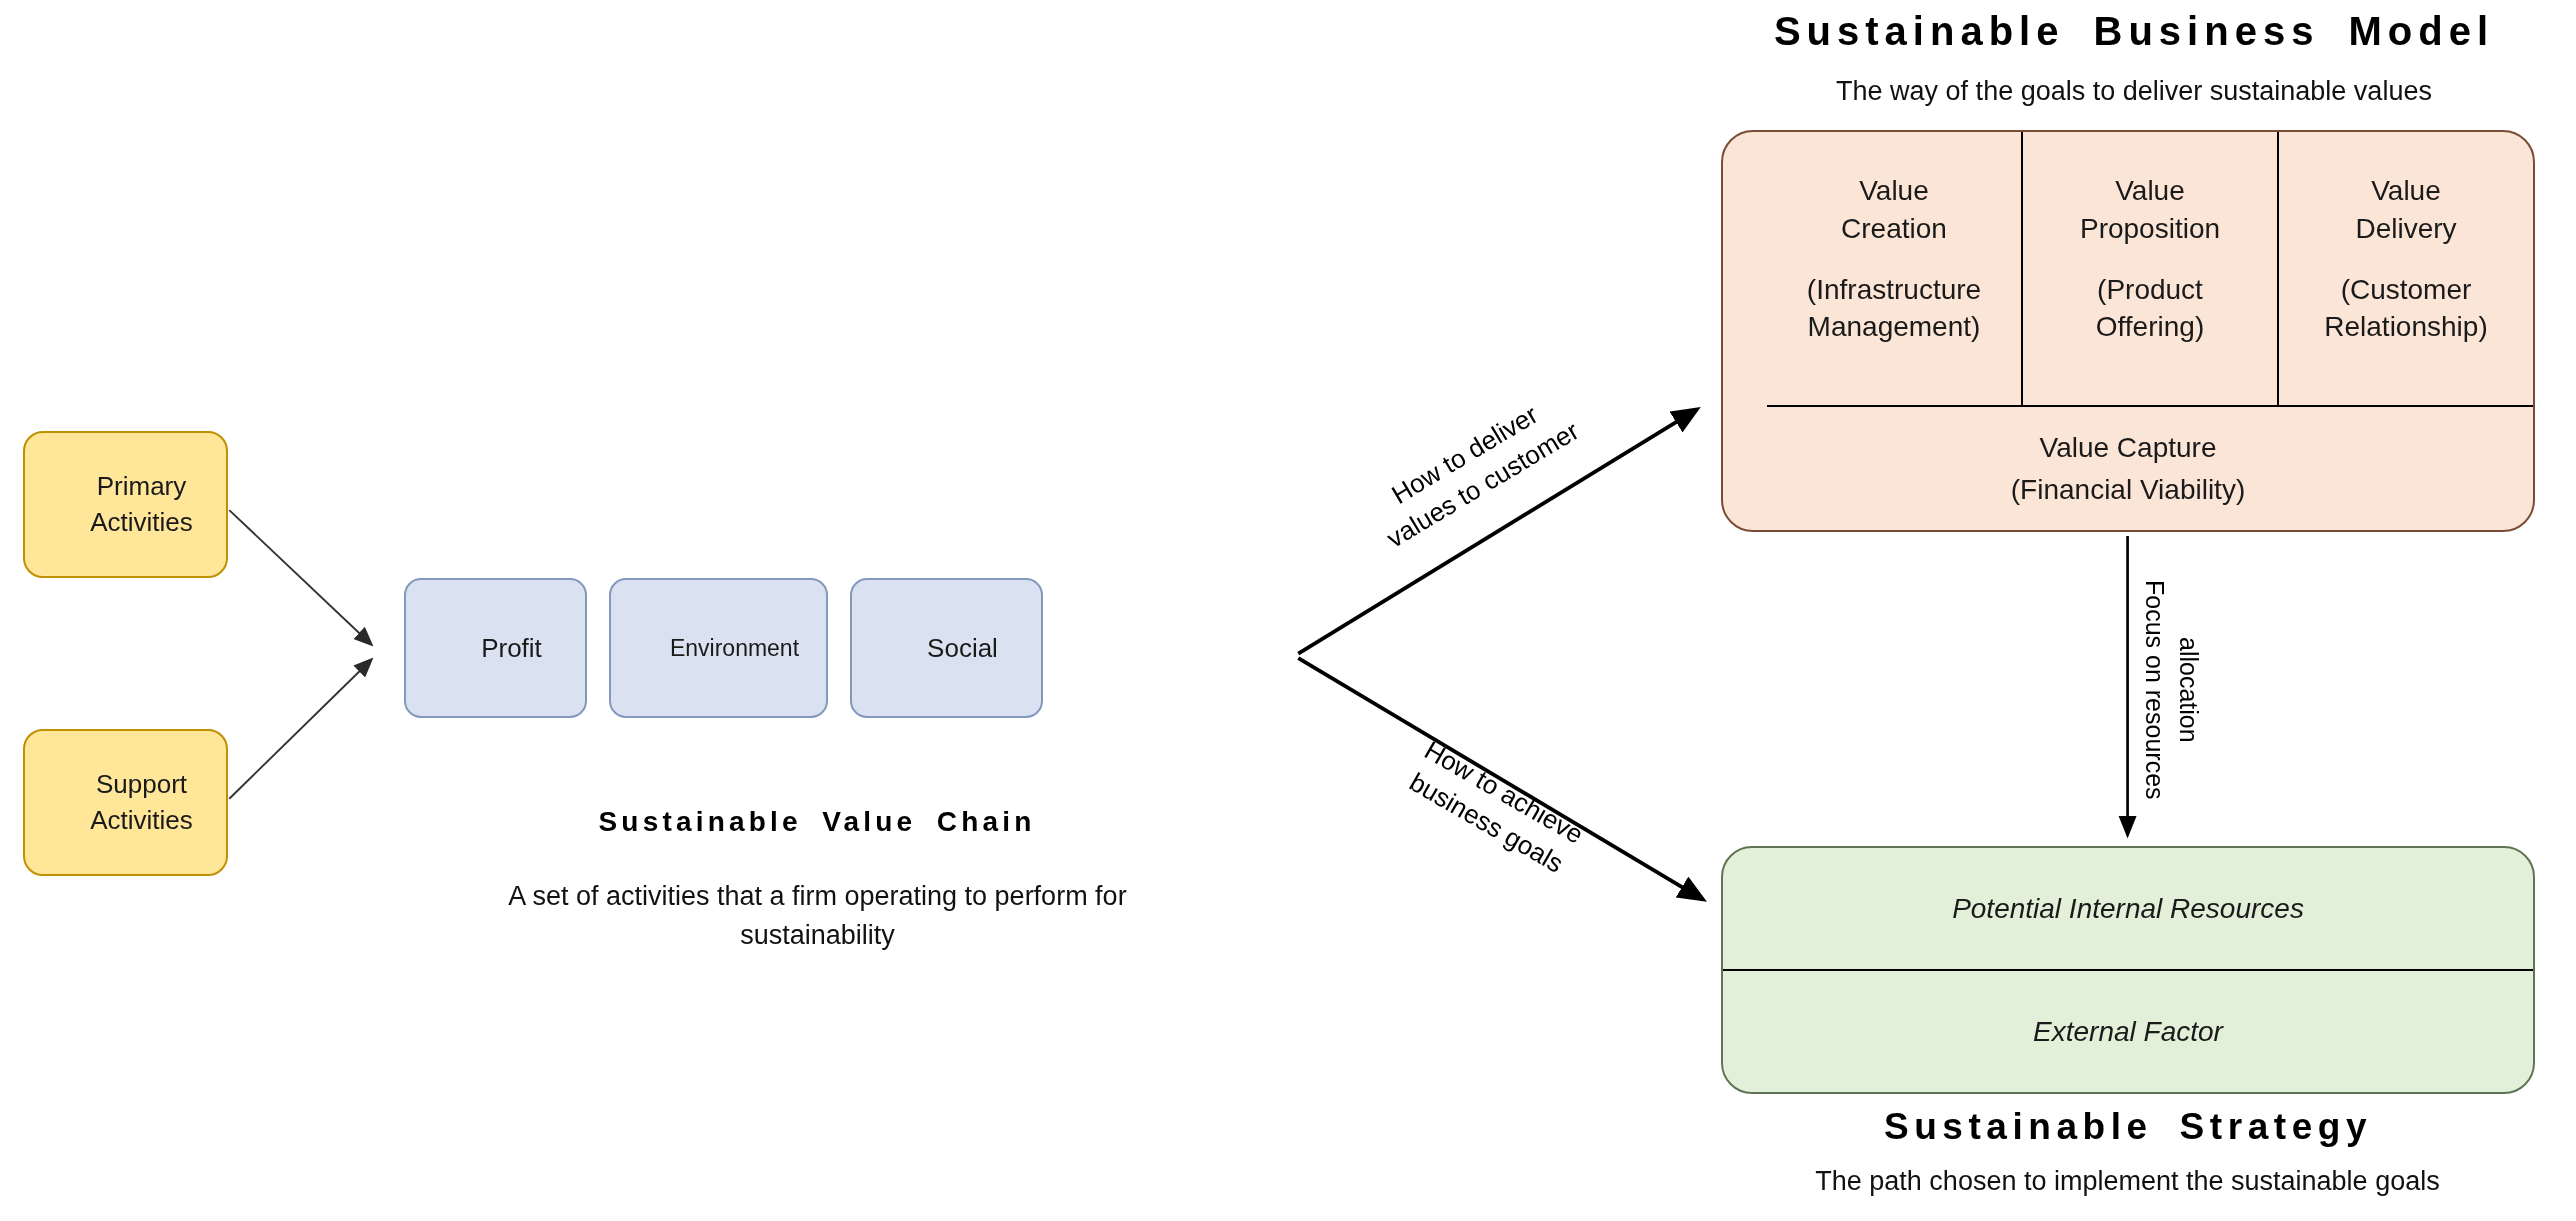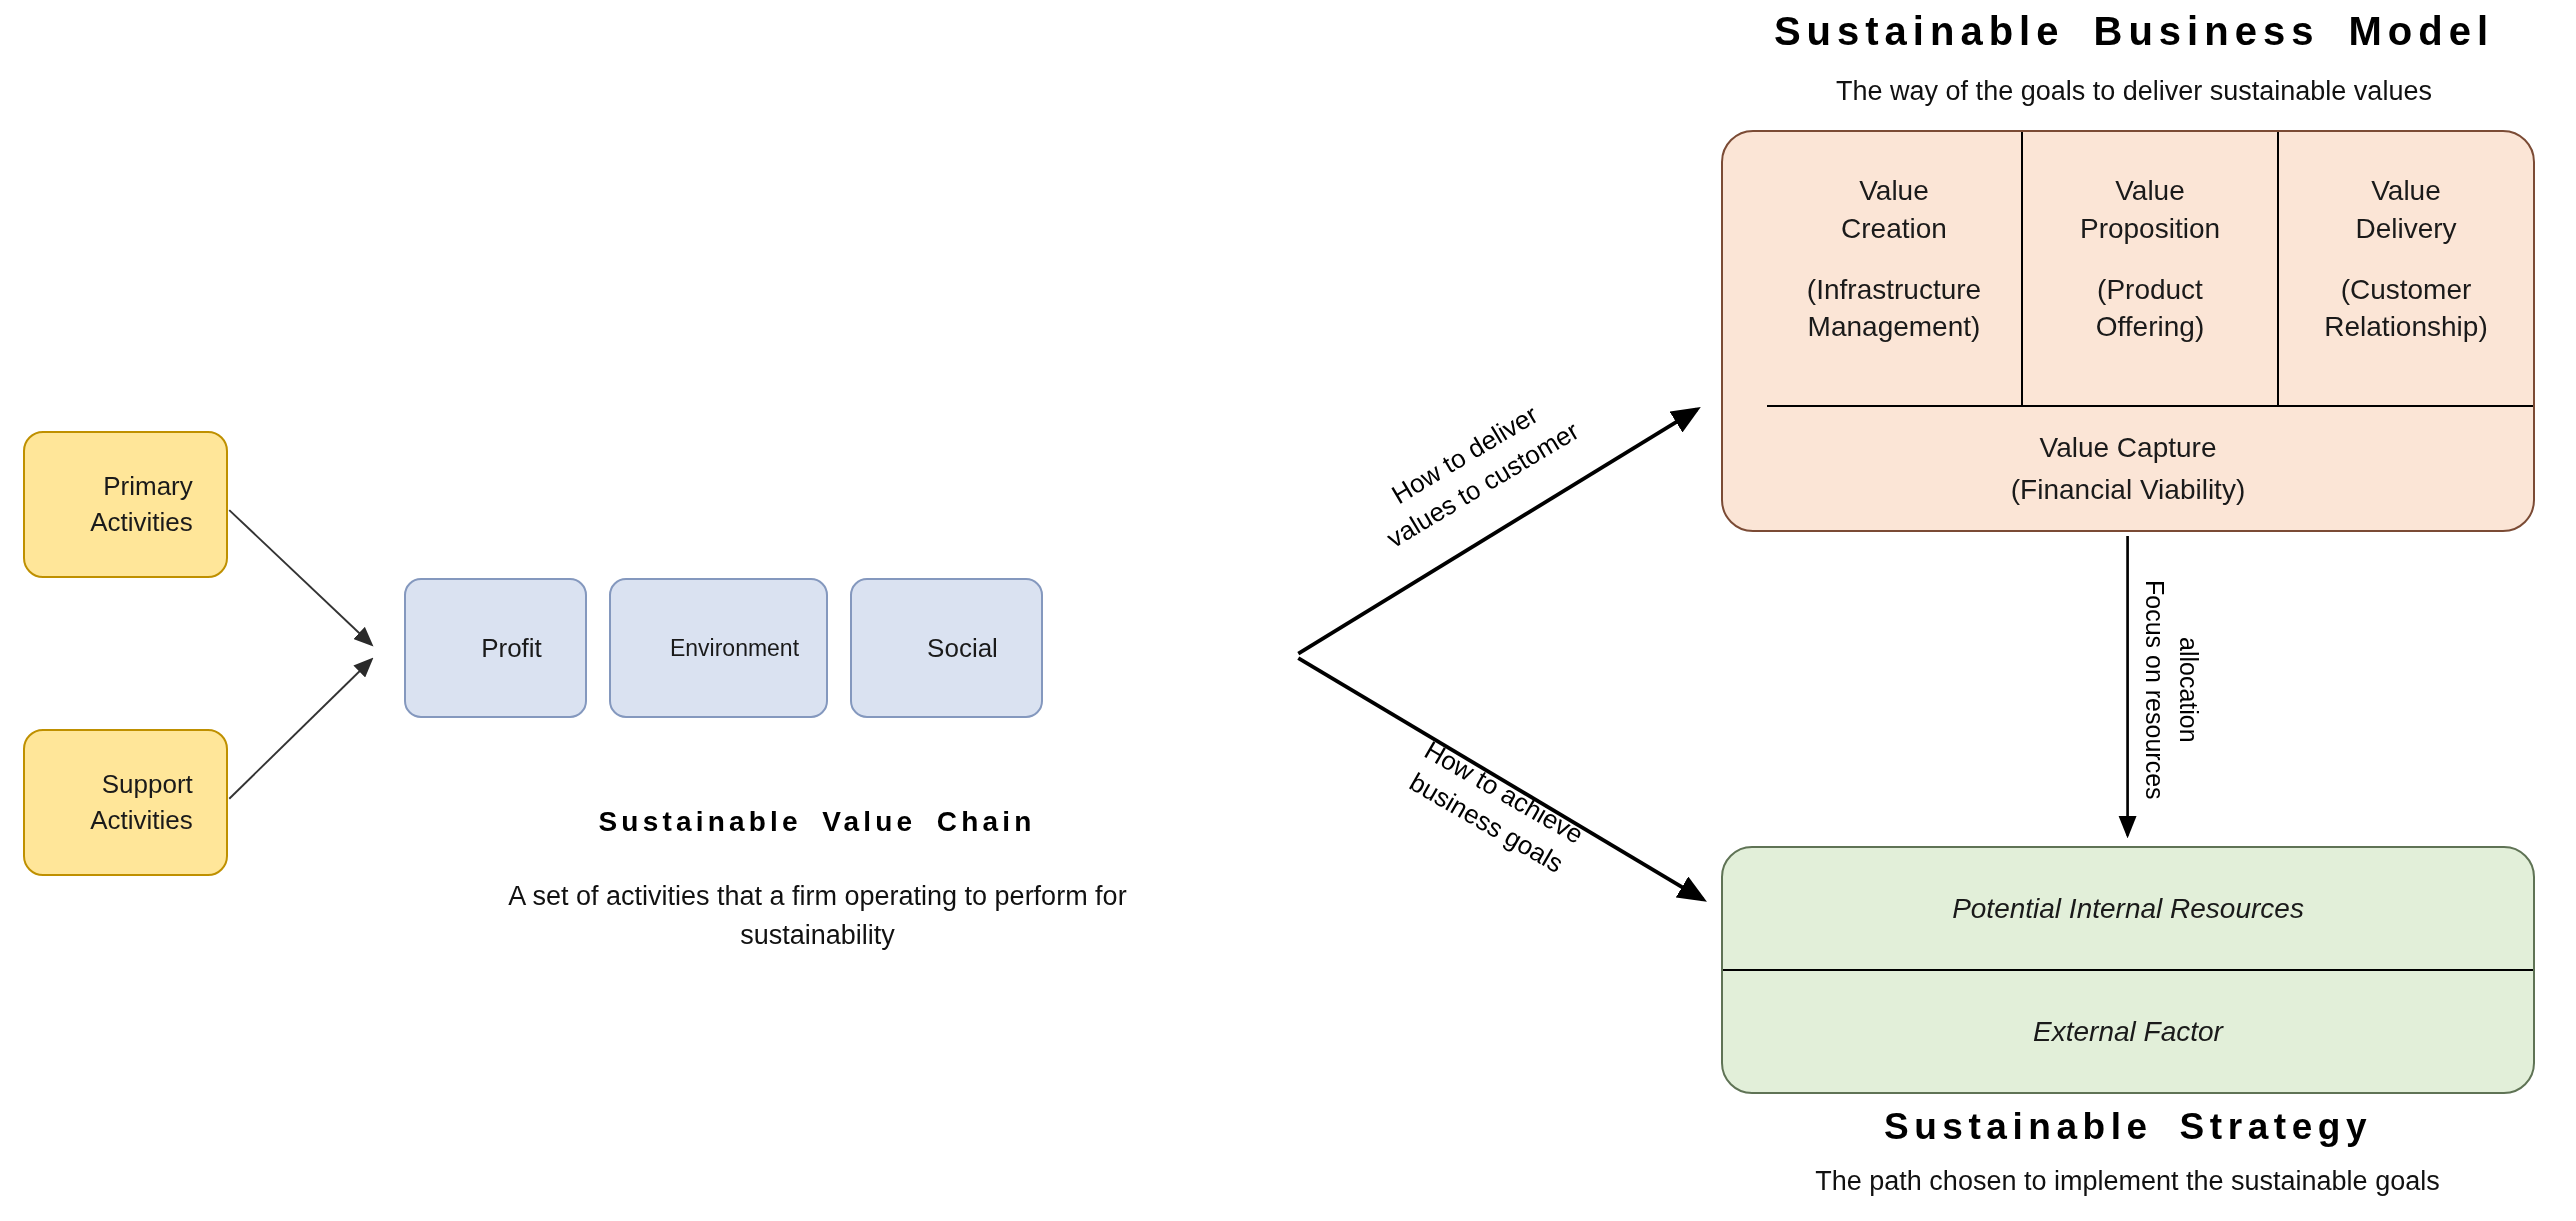--- a/index.html
+++ b/index.html
@@ -8,21 +8,21 @@
     background: #ffffff;
     font-family: "Liberation Sans", sans-serif;
     color: #1a1a1a;
     position: relative;
     overflow: hidden;
   }
   .canvas { position: absolute; left: 0; top: 0; width: 2576px; height: 1221px; }
   svg.arrows { position: absolute; left: 0; top: 0; }
 
   
-  .box { position: absolute; box-sizing: border-box; display: flex; align-items: center; justify-content: center; text-align: right; padding-left: 32px; }
+  .box { position: absolute; box-sizing: border-box; display: flex; align-items: center; justify-content: center; text-align: center; padding-left: 32px; }
 
   
   .activity {
     width: 205px; height: 147px;
     background: #FFE699;
     border: 2.3px solid #BF9000;
     border-radius: 20px;
     font-size: 26px; line-height: 1.35;
     white-space: pre-line;
   }

